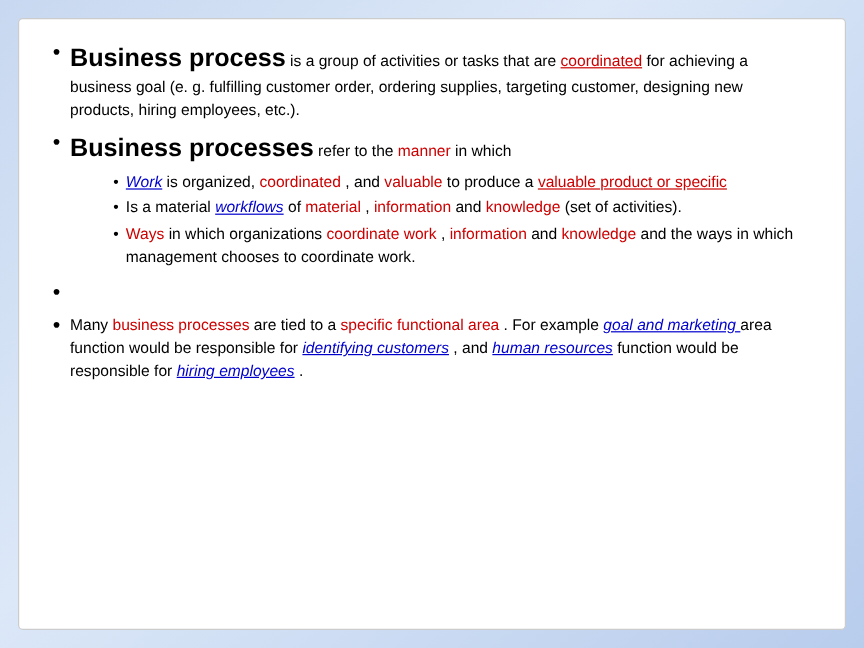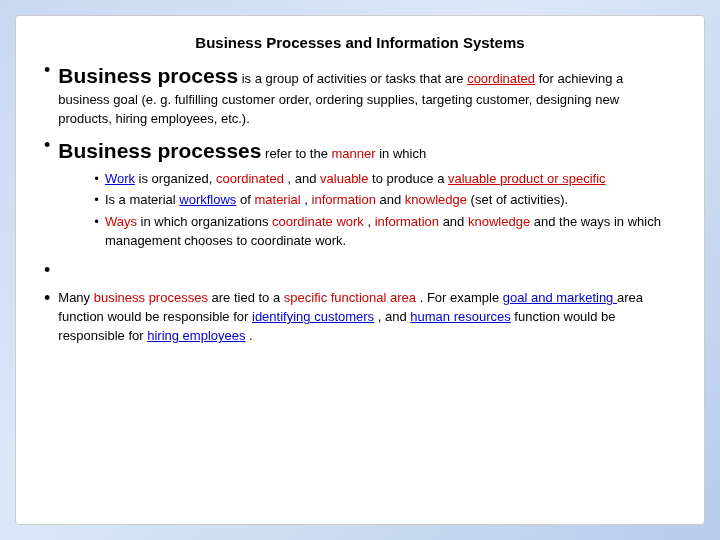--- a/index.html
+++ b/index.html
@@ -54,32 +54,31 @@
       font-size: 13px;
       margin-right: 6px;
       margin-top: 1px;
     }
     .bullet-text {
       flex: 1;
     }
     .big-bold { font-size: 21px; font-weight: bold; }
     .red { color: #cc0000; }
     .red-underline { color: #cc0000; text-decoration: underline; }
-    .blue-underline { color: #0000cc; text-decoration: underline; }
+    .blue-underline { color: #0000cc; text-decoration: underline; font-style: italic; }
     .red-bold { color: #cc0000; font-weight: normal; }
     .sub-bullets {
       margin-left: 18px;
       margin-top: 3px;
     }
   </style>
 </head>
 <body>
 
 <div class="slide">
-  <div class="slide-title">Business Processes and Information Systems</div>
   <div class="content">
 
     <div class="bullet-l1">
       <span class="bullet-marker">•</span>
       <div class="bullet-text">
         <span class="big-bold">Business process</span>
         <span> is a group of activities or tasks that are </span>
         <span class="red-underline">coordinated</span>
         <span> for achieving a business goal (e. g. fulfilling customer order, ordering supplies, targeting customer, designing new products, hiring employees, etc.).</span>
       </div>

